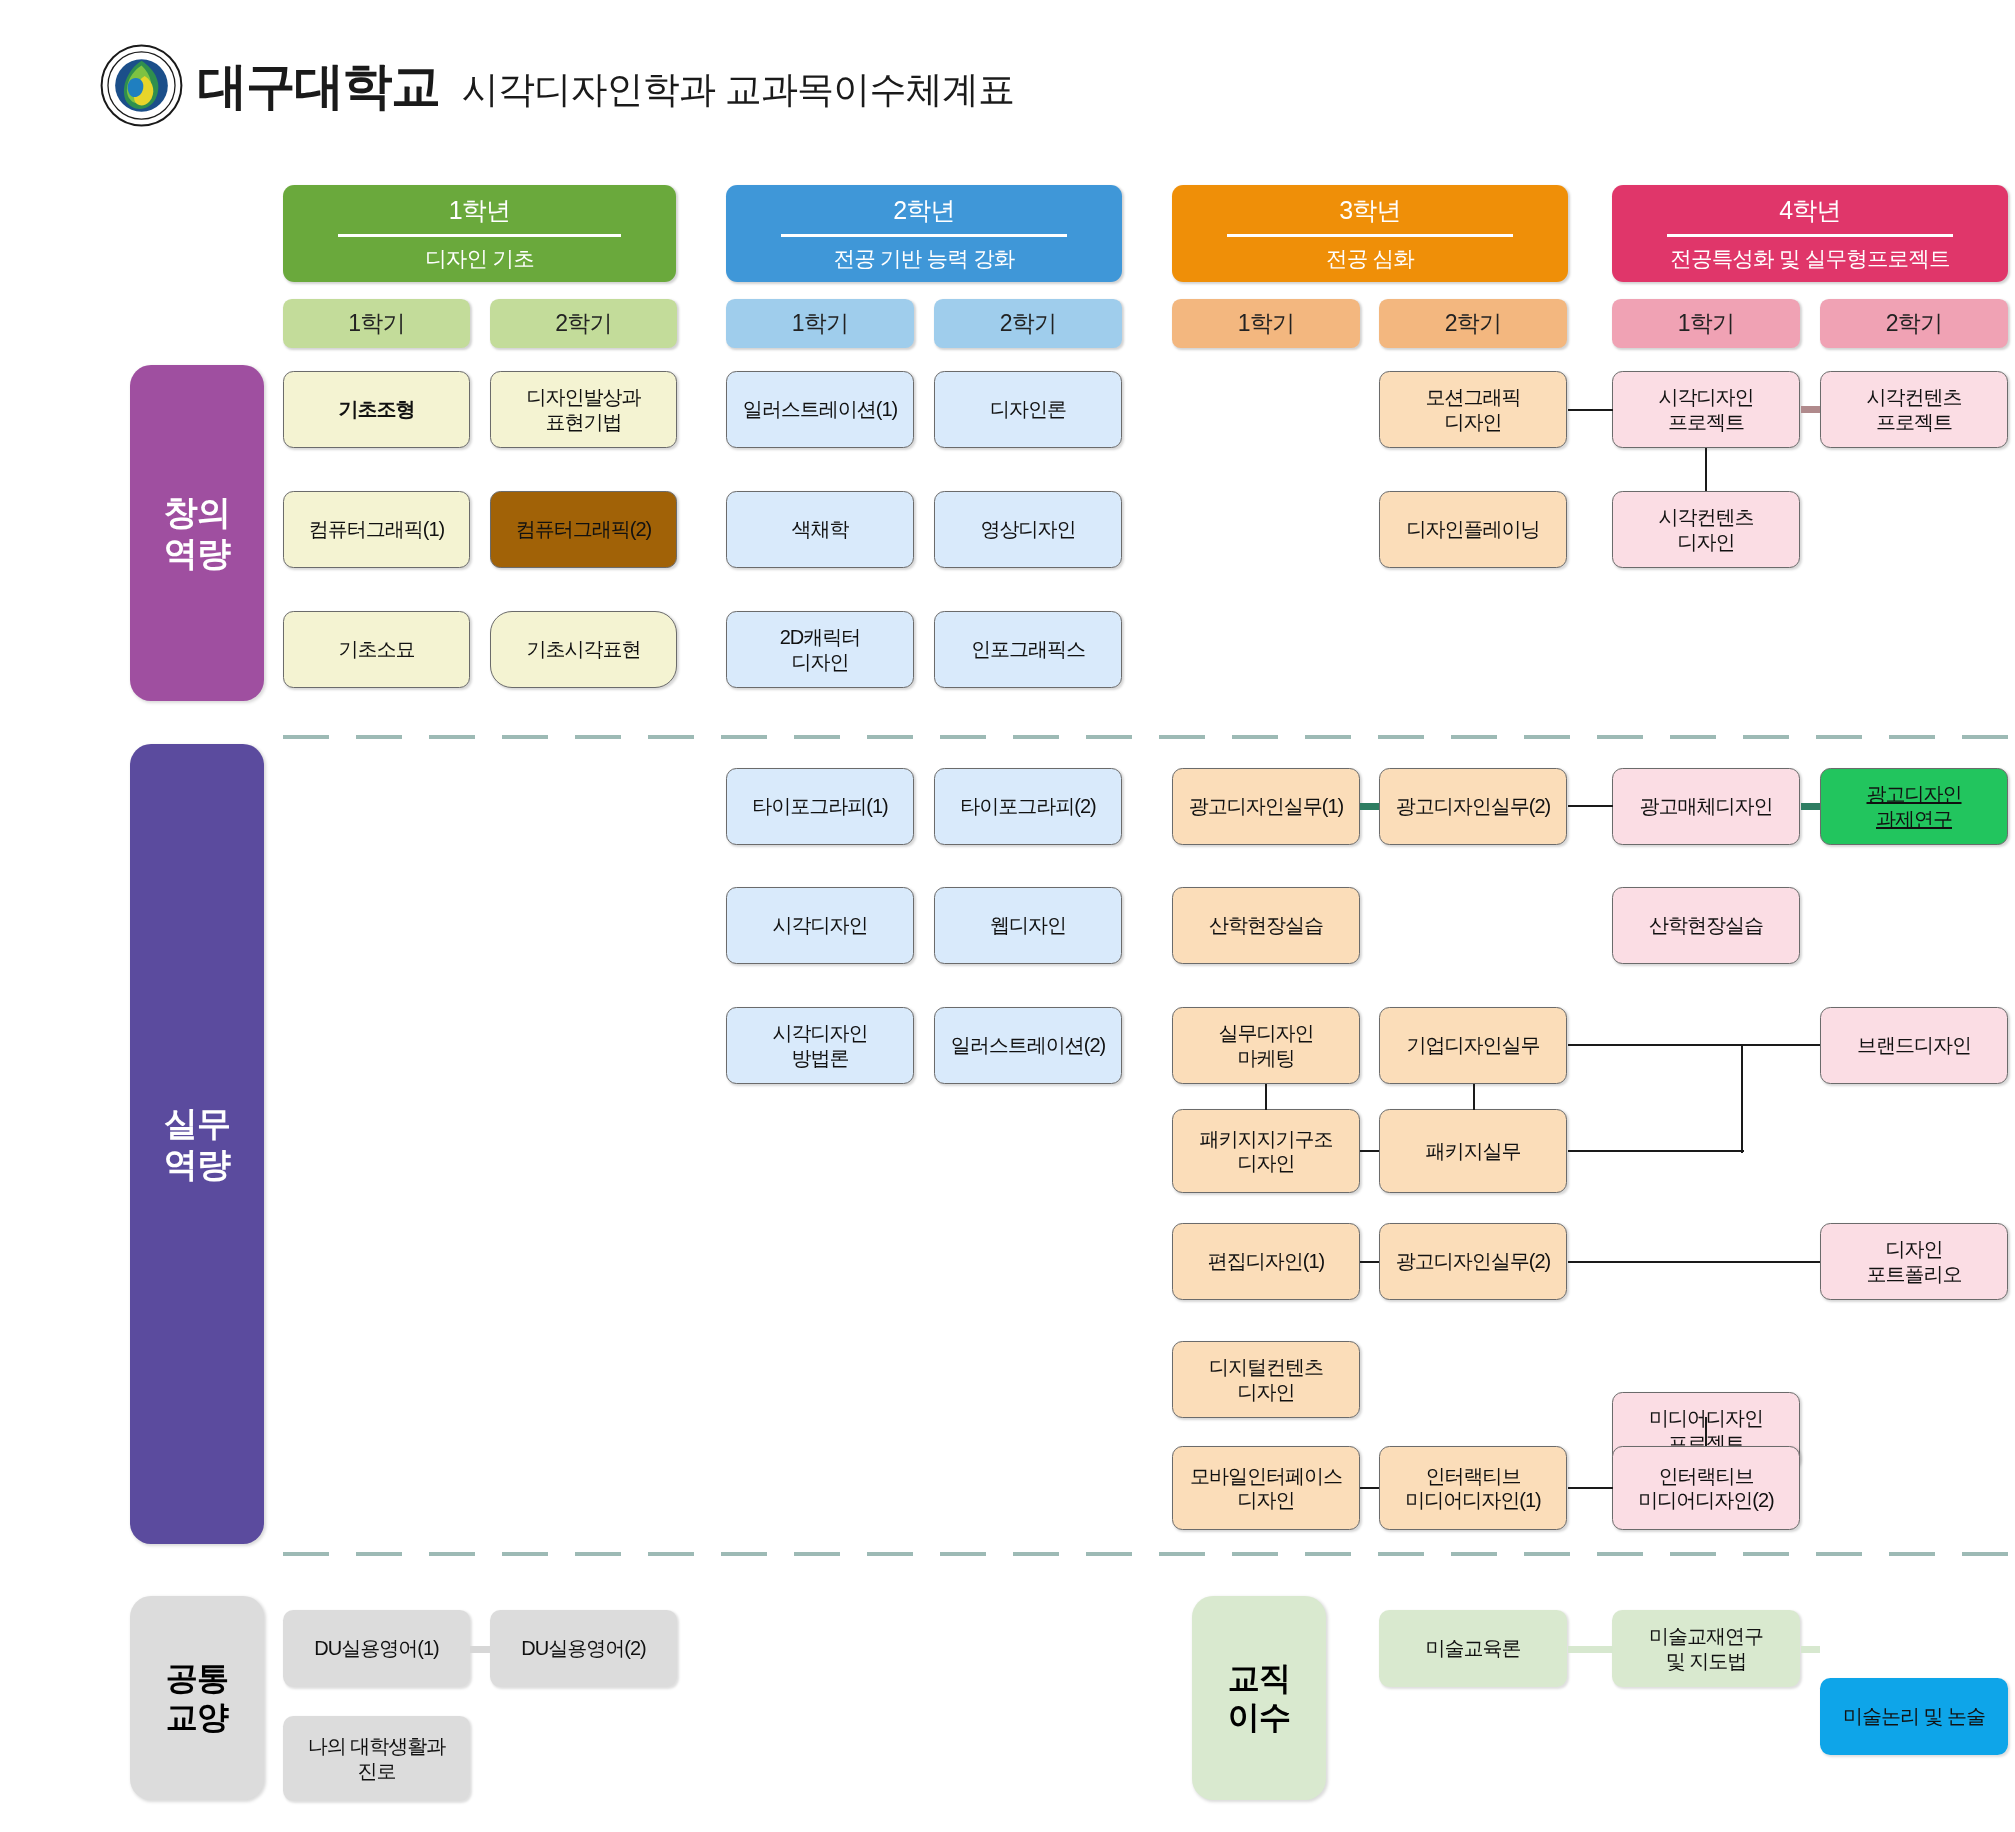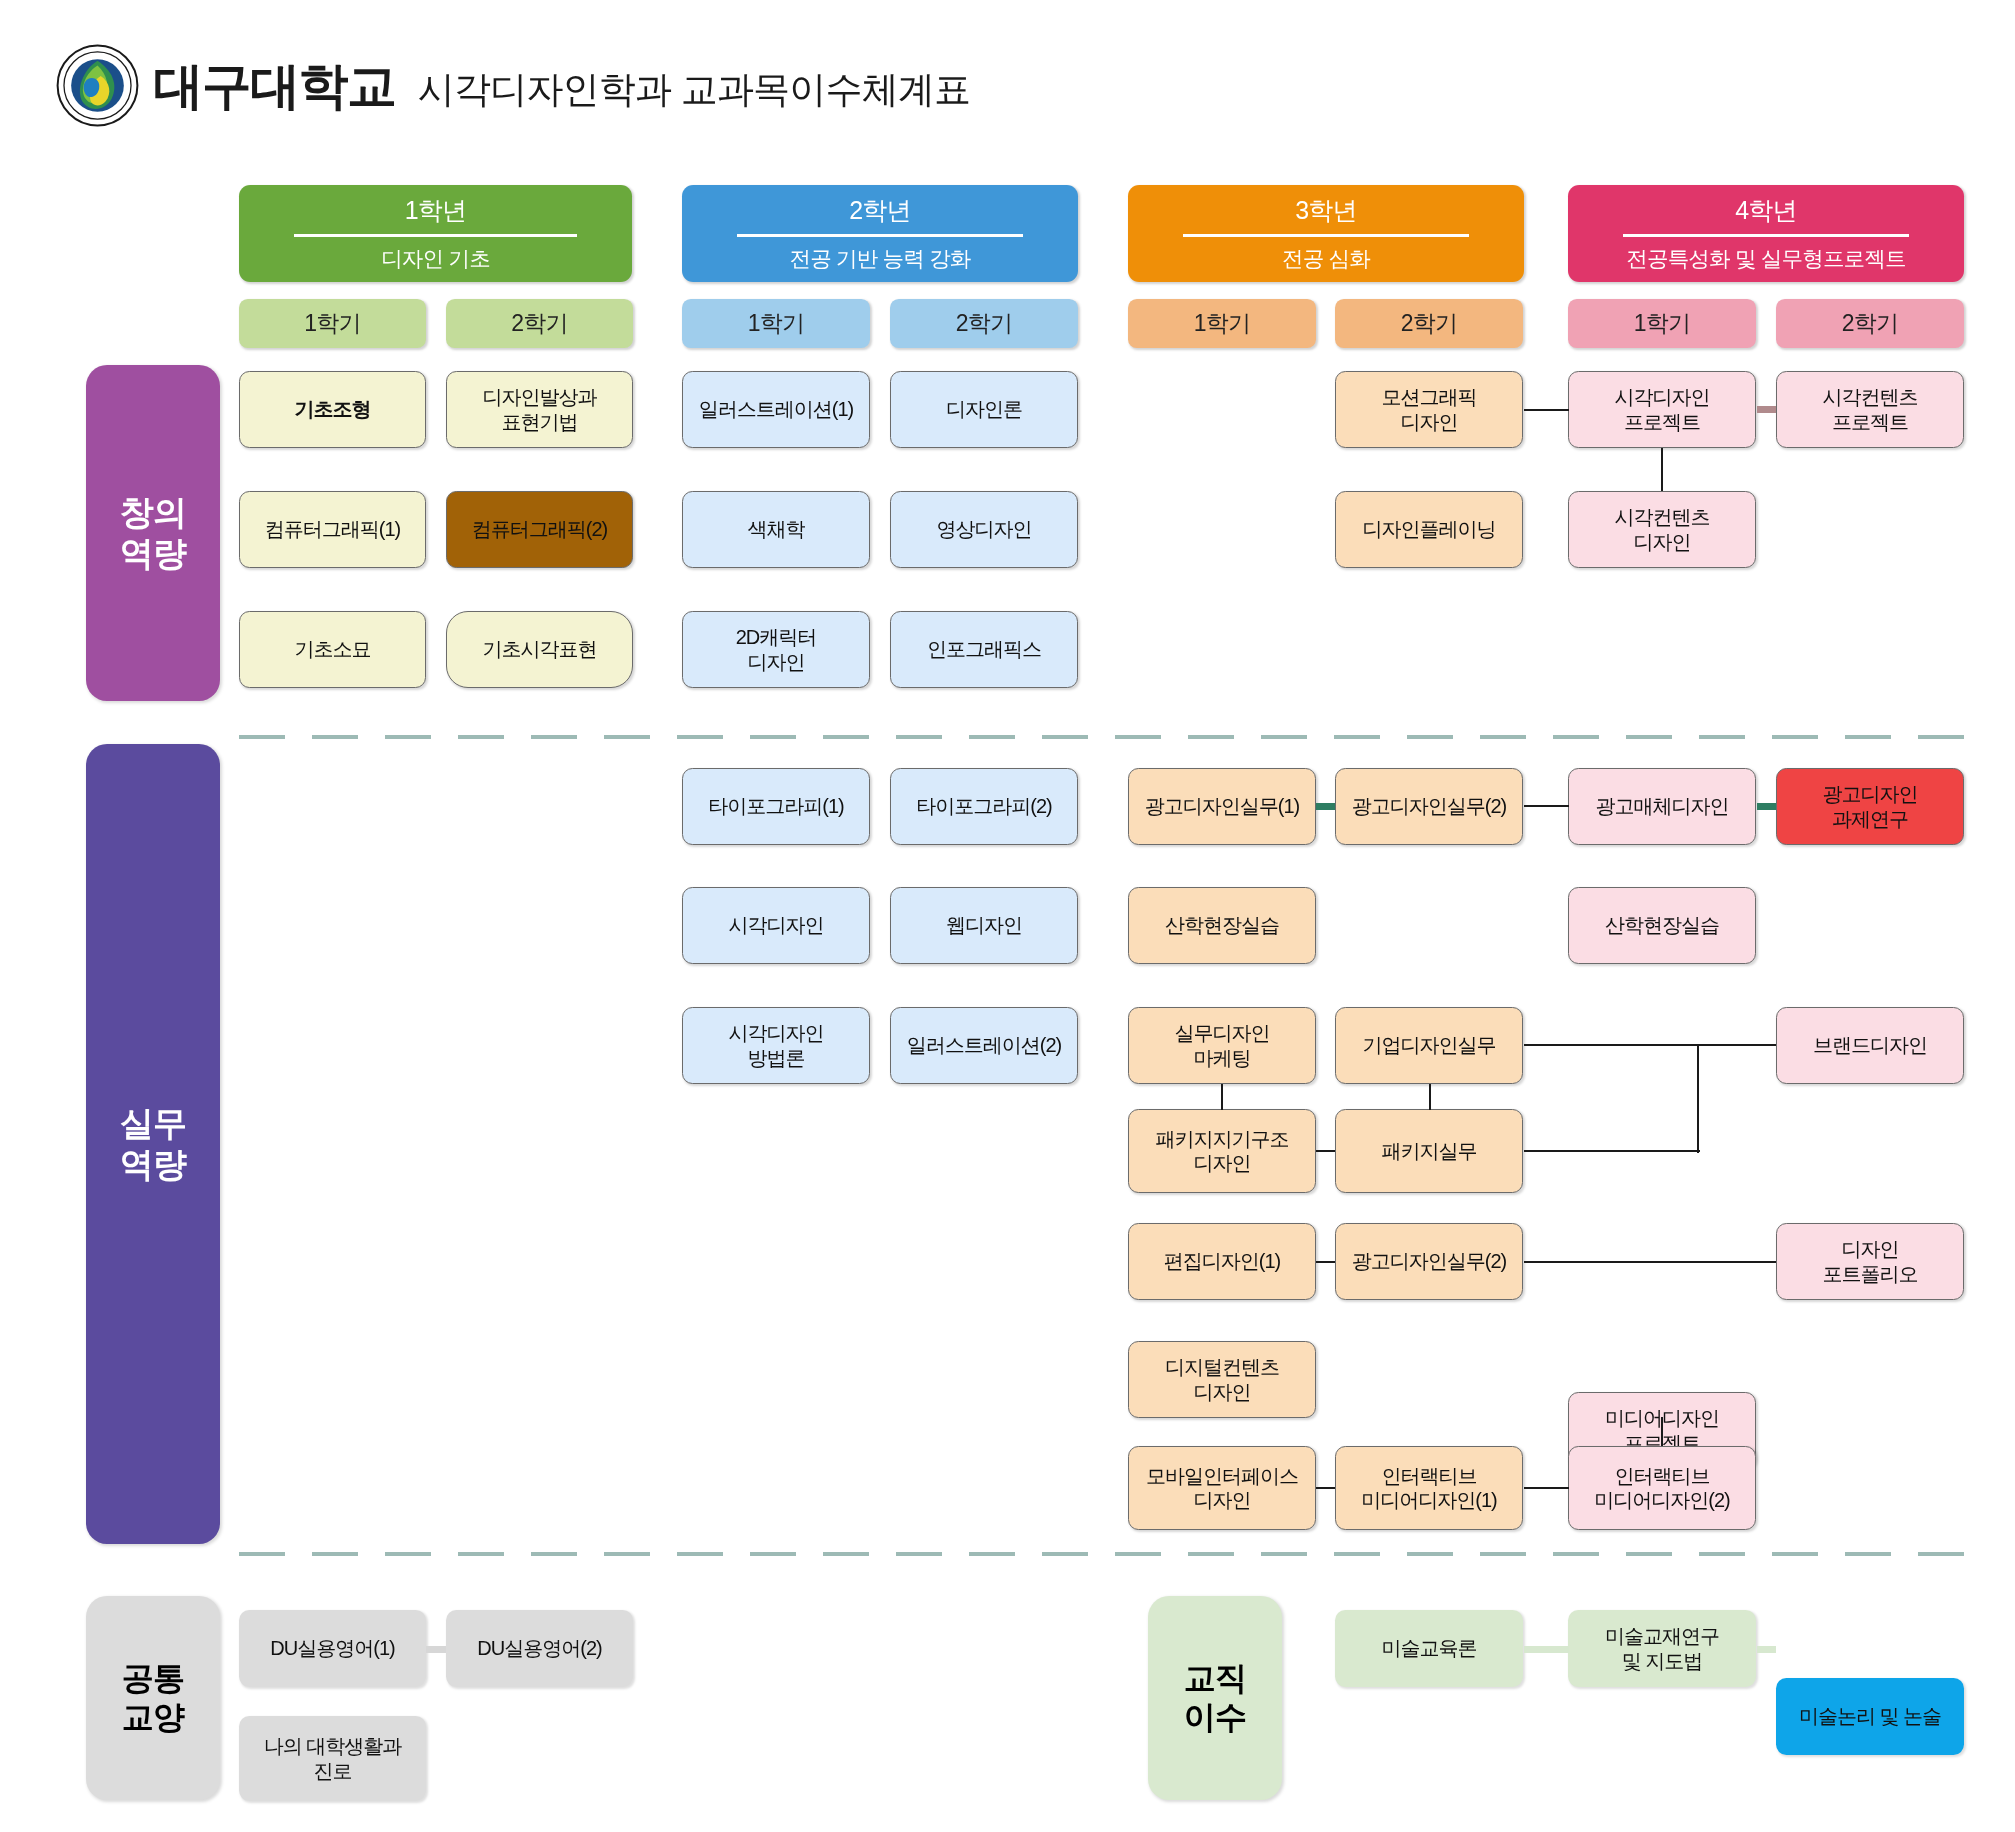--- a/index.html
+++ b/index.html
@@ -2,21 +2,21 @@
 <html style="font-size:12.8px"><head>
 <meta charset="utf-8">
 <style>
   * { box-sizing: border-box; margin: 0; padding: 0; }
   html, body {
     width: 2016px; height: 1832px;
     background: #ffffff;
     font-family: "Liberation Sans", "DejaVu Sans", sans-serif;
     overflow: hidden;
   }
-  #page { position: relative; width: 1879px; height: 1832px; }
+  #page { position: relative; width: 1879px; height: 1832px; margin-left: 44px; }
 
   
   #header { position: absolute; left: 56px; top: 44px; display: flex; align-items: center; gap: 14.4px; }
   .logo { width: 83px; height: 83px; position: relative; }
   .logo svg { display: block; }
   .univ-name {
     font-size: 50px; font-weight: bold; color: #1a1a1a;
     letter-spacing: -1.6px; line-height: 1;
   }
   .doc-title {
@@ -182,21 +182,21 @@
   <div class="course" style="left:682px; top:1007px; width:188px; height:77px; background:#d9eafb;">시각디자인
 방법론</div>
 
   <div class="course" style="left:890px; top:768px; width:188px; height:77px; background:#d9eafb;">타이포그라피(2)</div>
   <div class="course" style="left:890px; top:887px; width:188px; height:77px; background:#d9eafb;">웹디자인</div>
   <div class="course" style="left:890px; top:1007px; width:188px; height:77px; background:#d9eafb;">일러스트레이션(2)</div>
 
   <div class="course" style="left:1128px; top:768px; width:188px; height:77px; background:#fbddb9;">광고디자인실무(1)</div>
   <div class="course" style="left:1335px; top:768px; width:188px; height:77px; background:#fbddb9;">광고디자인실무(2)</div>
   <div class="course" style="left:1568px; top:768px; width:188px; height:77px; background:#fbdde4;">광고매체디자인</div>
-  <div class="course" style="left:1776px; top:768px; width:188px; height:77px; background:#ef4444;">광고디자인
+  <div class="course" style="left:1776px; top:768px; width:188px; height:77px; background:#22c55e;text-decoration:underline;">광고디자인
 과제연구</div>
   <div class="conn green" style="left:1316px; top:803px; width:19px;"></div>
   <div class="conn h" style="left:1524px; top:805px; width:45px;"></div>
   <div class="conn green" style="left:1757px; top:803px; width:19px;"></div>
 
   <div class="course" style="left:1128px; top:887px; width:188px; height:77px; background:#fbddb9;">산학현장실습</div>
   <div class="course" style="left:1568px; top:887px; width:188px; height:77px; background:#fbdde4;">산학현장실습</div>
 
   <div class="course" style="left:1128px; top:1007px; width:188px; height:77px; background:#fbddb9;">실무디자인
 마케팅</div>

